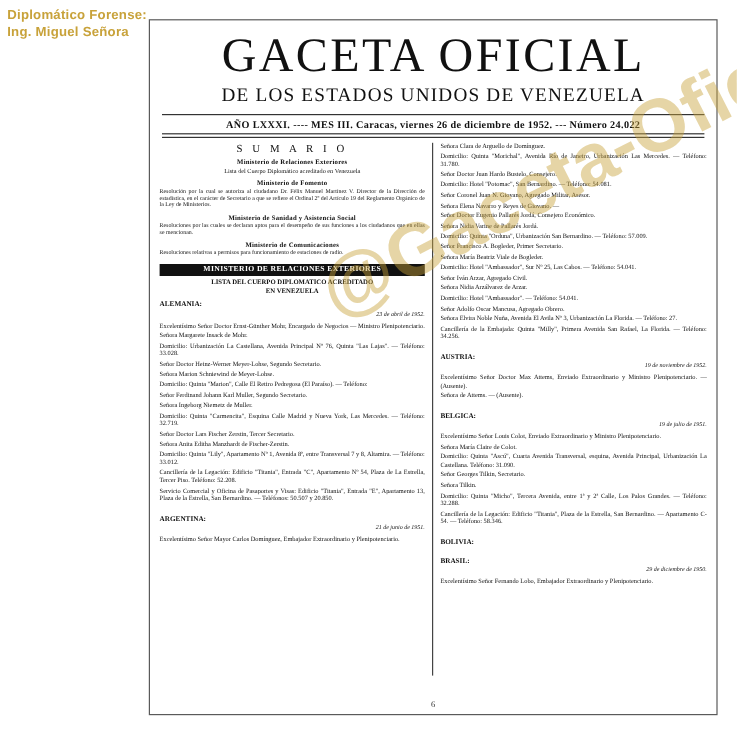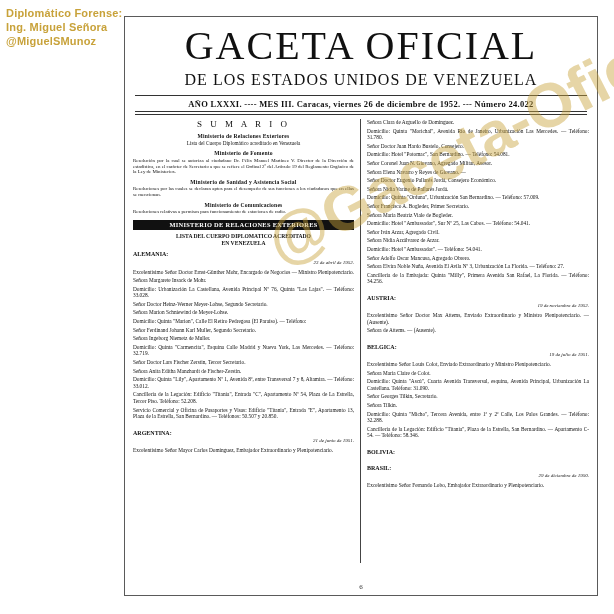--- a/index.html
+++ b/index.html
@@ -143,21 +143,20 @@
     transform:translateX(-50%);
     font-size:7px;color:#333;
   }
 </style>
 </head>
 <body>
 
 <div class="wm-top">
   <div>Diplomático Forense:</div>
   <div>Ing. Miguel Señora</div>
-  <div>@MiguelSMunoz</div>
 </div>
 
 <div class="wm-big">@Gaceta-Oficial.io</div>
 
 <div class="page">
 
   <div class="masthead">
     <div class="t1">GACETA OFICIAL</div>
     <div class="t2">DE LOS ESTADOS UNIDOS DE VENEZUELA</div>
   </div>

